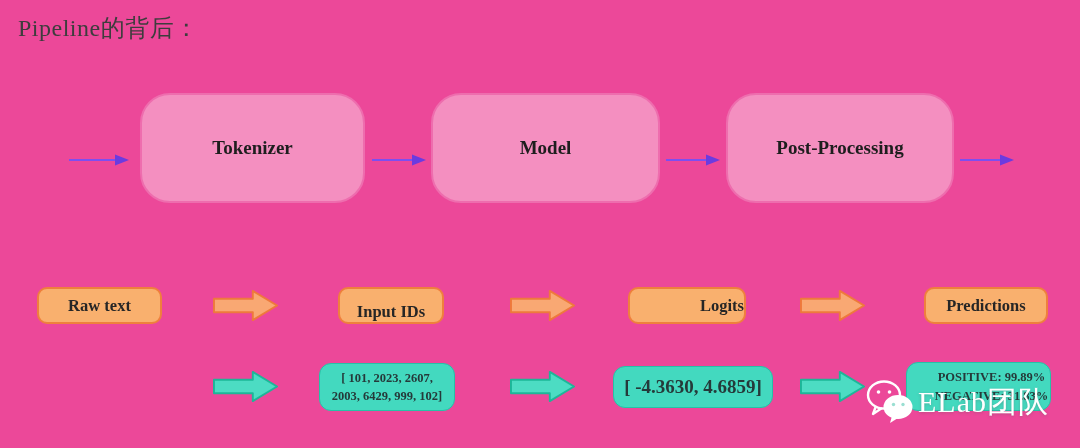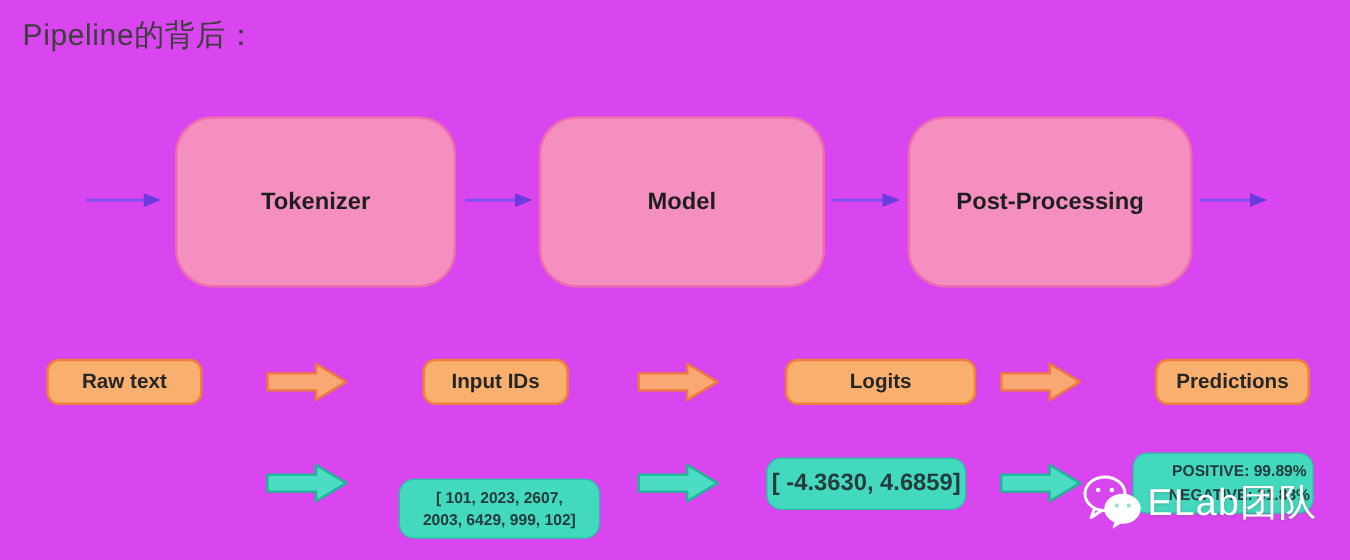--- a/index.html
+++ b/index.html
@@ -1,26 +1,26 @@
 <!DOCTYPE html>
 <html><head>
 <meta charset="utf-8">
 <style>
   html,body{margin:0;padding:0;background:#fff;}
   #canvas{
-    position:relative;width:1080px;height:448px;background:#d946ef;
-    font-family:Liberation Sans, sans-serif;overflow:hidden;
+    position:relative;width:1080px;height:448px;background:#ec4899;
+    font-family:Liberation Serif, serif;overflow:hidden;
   }
   .title{
     position:absolute;left:18px;top:12px;font-size:24px;font-weight:500;
     color:#3d3d3d;letter-spacing:.5px;
   }
   
   .stage{
-    position:absolute;top:93px;height:137px;background:#f48fc0;
+    position:absolute;top:93px;height:110px;background:#f48fc0;
     border:2px solid #ee6dae;border-radius:30px;box-sizing:border-box;
     display:flex;align-items:center;justify-content:center;
     font-size:19px;font-weight:600;color:#1e1e1e;
   }
   .stage.s0{left:140px;width:225px;}
   .stage.s1{left:431px;width:229px;}
   .stage.s2{left:726px;width:228px;}
   
   .flow{position:absolute;top:153px;height:14px;}
   .flow.f0{left:68px;}  .flow.f1{left:371px;}
@@ -28,32 +28,32 @@
   .flow line{stroke:#7c4ff0;stroke-width:2.2;}
   .flow polygon{fill:#6b3be0;}
   
   .lbl{
     position:absolute;top:287px;height:37px;background:#f9b06e;
     border:2px solid #ef7f3d;border-radius:10px;box-sizing:border-box;
     display:flex;align-items:center;justify-content:center;
     font-size:16.5px;font-weight:600;color:#262626;
   }
   .lbl.l0{left:37px;width:125px;}
-  .lbl.l1{left:338px;width:117px;}
-  .lbl.l2{left:628px;width:153px;}
+  .lbl.l1{left:338px;width:106px;align-items:flex-end;}
+  .lbl.l2{left:628px;width:118px;justify-content:flex-end;}
   .lbl.l3{left:924px;width:124px;}
   
   .ex{
     position:absolute;background:#43d9bf;border:1.5px solid #25c2a7;
     border-radius:12px;box-sizing:border-box;
     display:flex;flex-direction:column;align-items:center;justify-content:center;
     font-size:12.5px;font-weight:700;color:#253a3a;line-height:1.45;text-align:center;
   }
   .ex.e0{left:37px;top:364px;width:125px;height:46px;}
-  .ex.e1{left:319px;top:383px;width:161px;height:48px;}
+  .ex.e1{left:319px;top:363px;width:136px;height:48px;}
   .ex.e2{left:613px;top:366px;width:160px;height:42px;font-size:19px;}
   .ex.e3{left:906px;top:362px;width:145px;height:49px;padding-left:26px;}
   .ex .ln:empty{display:none;}
   
   .blk{position:absolute;width:68px;height:33px;}
   .blk.row-l{top:289px;} .blk.row-e{top:370px;}
   .blk.c0{left:212px;} .blk.c1{left:509px;} .blk.c2{left:799px;}
   .blk.orange polygon{fill:#f9a873;stroke:#ee793c;stroke-width:2;stroke-linejoin:round;}
   .blk.teal polygon{fill:#4cdcc3;stroke:#1db698;stroke-width:2;stroke-linejoin:round;}
   

